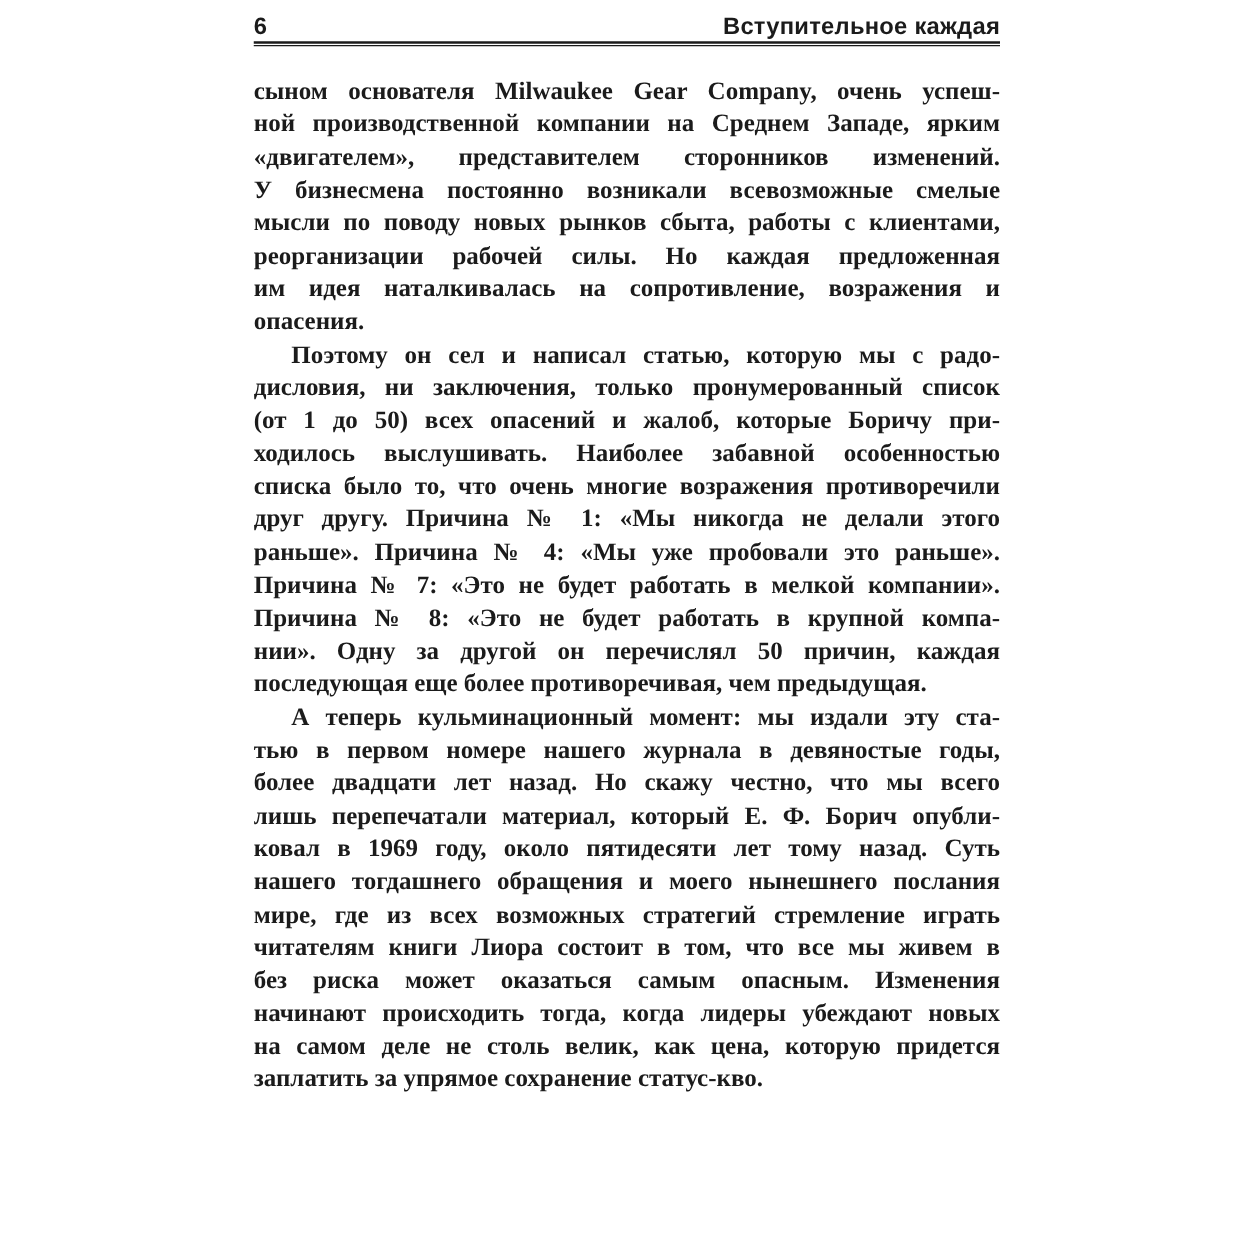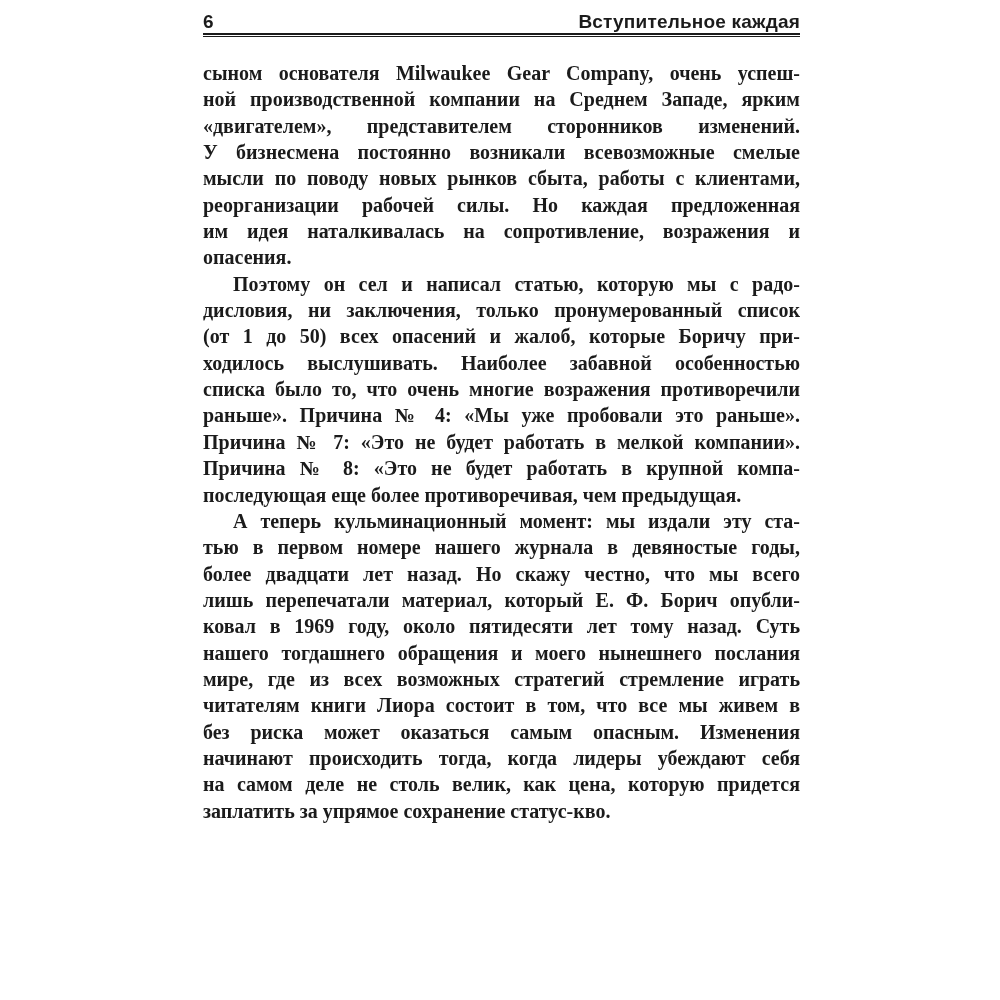--- a/index.html
+++ b/index.html
@@ -74,31 +74,33 @@
         <div class="line">У бизнесмена постоянно возникали всевозможные смелые</div>
         <div class="line">мысли по поводу новых рынков сбыта, работы с клиентами,</div>
         <div class="line">реорганизации рабочей силы. Но каждая предложенная</div>
         <div class="line">им идея наталкивалась на сопротивление, возражения и</div>
         <div class="line last">опасения.</div>
         <div class="line indent">Поэтому он сел и написал статью, которую мы с радо-</div>
         <div class="line">дисловия, ни заключения, только пронумерованный список</div>
         <div class="line">(от 1 до 50) всех опасений и жалоб, которые Боричу при-</div>
         <div class="line">ходилось выслушивать. Наиболее забавной особенностью</div>
         <div class="line">списка было то, что очень многие возражения противоречили</div>
+        <div class="line">друг другу. Причина № 1: «Мы никогда не делали этого</div>
         <div class="line">раньше». Причина № 4: «Мы уже пробовали это раньше».</div>
         <div class="line">Причина № 7: «Это не будет работать в мелкой компании».</div>
         <div class="line">Причина № 8: «Это не будет работать в крупной компа-</div>
+        <div class="line">нии». Одну за другой он перечислял 50 причин, каждая</div>
         <div class="line last">последующая еще более противоречивая, чем предыдущая.</div>
         <div class="line indent">А теперь кульминационный момент: мы издали эту ста-</div>
         <div class="line">тью в первом номере нашего журнала в девяностые годы,</div>
         <div class="line">более двадцати лет назад. Но скажу честно, что мы всего</div>
         <div class="line">лишь перепечатали материал, который Е. Ф. Борич опубли-</div>
         <div class="line">ковал в 1969 году, около пятидесяти лет тому назад. Суть</div>
         <div class="line">нашего тогдашнего обращения и моего нынешнего послания</div>
         <div class="line">мире, где из всех возможных стратегий стремление играть</div>
         <div class="line">читателям книги Лиора состоит в том, что все мы живем в</div>
         <div class="line">без риска может оказаться самым опасным. Изменения</div>
-        <div class="line">начинают происходить тогда, когда лидеры убеждают себя</div>
+        <div class="line">начинают происходить тогда, когда лидеры убеждают новых</div>
         <div class="line">на самом деле не столь велик, как цена, которую придется</div>
         <div class="line last">заплатить за упрямое сохранение статус-кво.</div>
       </main>
   </div>
 </div>
 
 </body></html>

